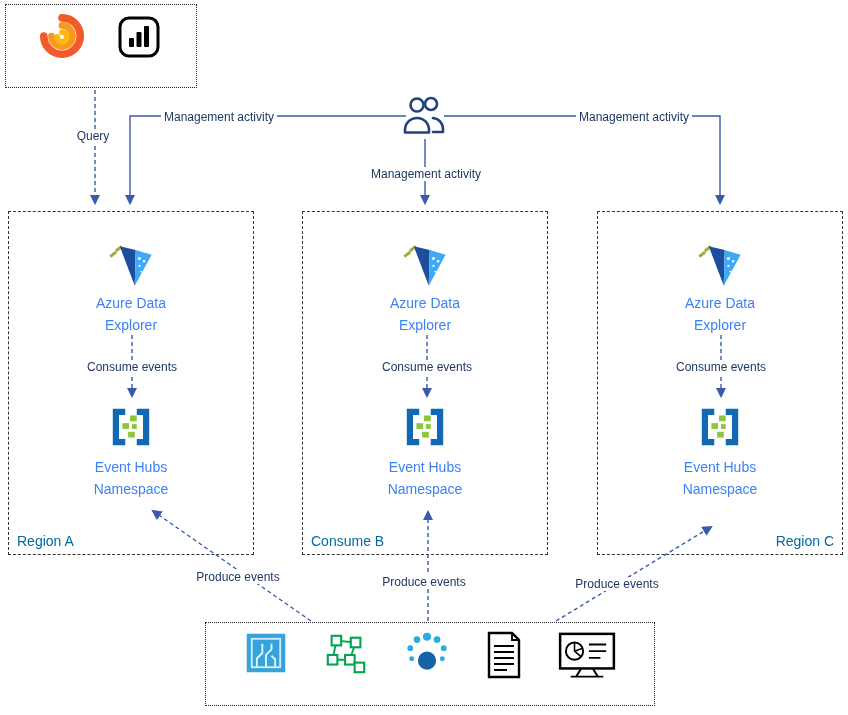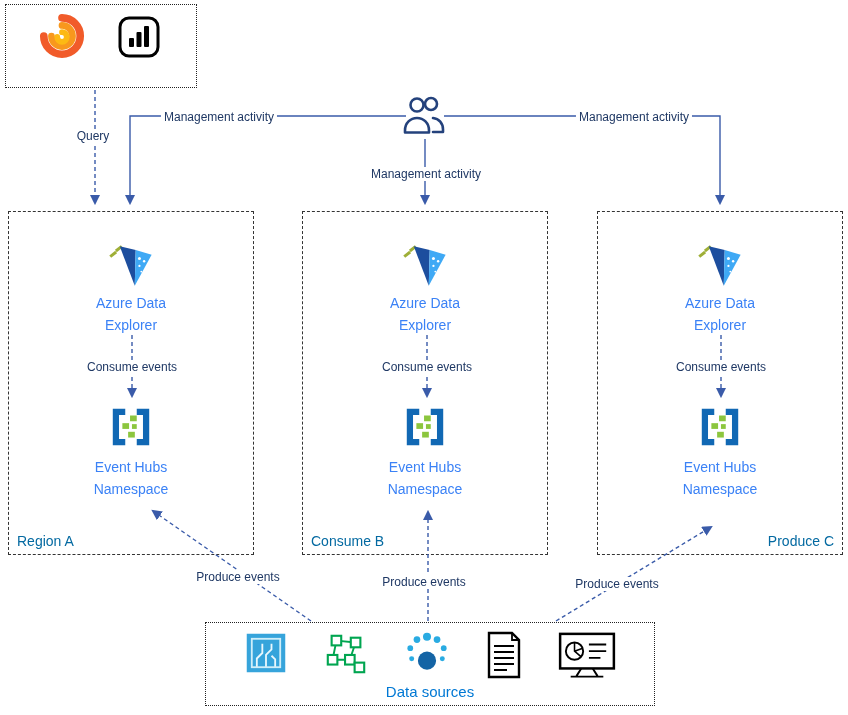--- a/index.html
+++ b/index.html
@@ -199,21 +199,21 @@
         <path d="M43 5 h-13 v6.5 h6.5 v25 h-6.5 v6.5 h13 z" fill="#1168B4"></path>
         <g fill="#8CC63E">
           <rect x="23" y="12" width="7" height="6"></rect>
           <rect x="15" y="20" width="7" height="6"></rect>
           <rect x="25" y="21" width="5" height="5"></rect>
           <rect x="21" y="29" width="7" height="6"></rect>
         </g>
       </svg>
     </span>
     <div class="node-label label-eh">Event Hubs Namespace</div>
-    <div class="region-label">Produce C</div>
+    <div class="region-label">Region C</div>
   </div>
 
   <div class="box-dotted ds-box">
     <div class="ds-icons">
       <span class="icon">
         <svg width="44" height="44" viewBox="0 0 48 48">
           <rect x="3" y="3" width="42" height="42" fill="#36A4DB"></rect>
           <rect x="8.5" y="8.5" width="31" height="31" fill="none" stroke="#CFEEF9" stroke-width="2"></rect>
           <g stroke="#E8F7FD" stroke-width="2" fill="none">
             <path d="M14 39 V30 l6 -6 V14"></path>
@@ -262,21 +262,20 @@
       <span class="icon">
         <svg width="58" height="48" viewBox="0 0 60 50">
           <rect x="2" y="3" width="56" height="36" fill="#fff" stroke="#000" stroke-width="2.6"></rect>
           <circle cx="17" cy="21" r="9" fill="none" stroke="#000" stroke-width="2"></circle>
           <path d="M17 12 v9 l7 6 M17 21 l8.5 -3" stroke="#000" stroke-width="1.6" fill="none"></path>
           <path d="M32 14 h18 M32 21 h18 M32 28 h12" stroke="#000" stroke-width="2"></path>
           <path d="M24 39 l-5 8 M36 39 l5 8 M13 47.5 h34" stroke="#000" stroke-width="2" fill="none"></path>
         </svg>
       </span>
     </div>
-    <div class="header-label ds-label">Data sources</div>
   </div>
 
   <div class="edge-label" style="left:93px; top:129px;">Query</div>
   <div class="edge-label" style="left:219px; top:110px;">Management activity</div>
   <div class="edge-label" style="left:634px; top:110px;">Management activity</div>
   <div class="edge-label" style="left:426px; top:167px;">Management activity</div>
   <div class="edge-label" style="left:132px; top:360px;">Consume events</div>
   <div class="edge-label" style="left:427px; top:360px;">Consume events</div>
   <div class="edge-label" style="left:721px; top:360px;">Consume events</div>
   <div class="edge-label" style="left:238px; top:570px;">Produce events</div>

